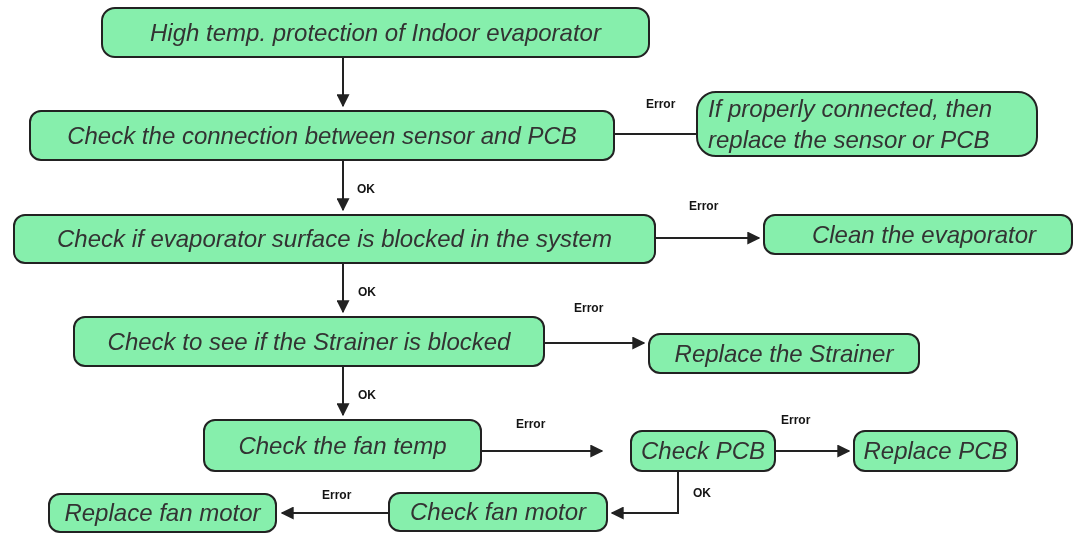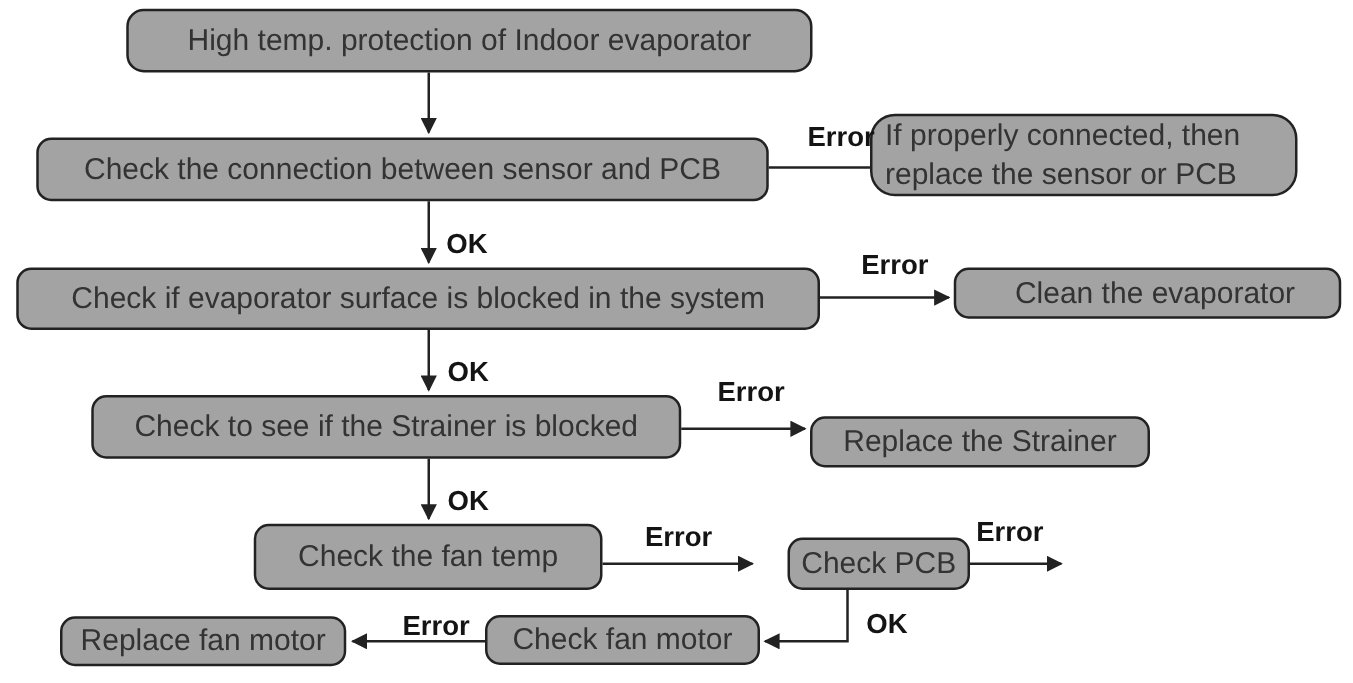--- a/index.html
+++ b/index.html
@@ -9,40 +9,41 @@
     background:#ffffff;
     font-family:"Liberation Sans", sans-serif;
     overflow:hidden;
   }
   .connectors{position:absolute;left:0;top:0;width:1082px;height:546px;}
   .node{
     position:absolute;
     box-sizing:border-box;
     border:2px solid #222222;
     border-radius:12px;
-    background:#a3a3a3;
+    background:#86efac;
     color:#333333;
     font-size:24px;
     display:flex;
     align-items:center;
     justify-content:center;
     white-space:nowrap;
     line-height:1.15;
+    font-style:italic;
   }
   .node.multiline{
     border-radius:20px;
     flex-direction:column;
     align-items:flex-start;
     justify-content:center;
     padding-left:10px;
     line-height:1.3;
   }
   .edge-label{
     position:absolute;
-    font-size:22px;
+    font-size:12px;
     font-weight:bold;
     color:#141414;
     white-space:nowrap;
   }
 </style>
 </head>
 <body>
 
 <div class="canvas">
 
@@ -81,20 +82,21 @@
   <div class="node" style="left:763px;top:214px;width:310px;height:41px;padding-left:12px;">Clean the evaporator</div>
 
   <div class="node" style="left:73px;top:316px;width:472px;height:51px;">Check to see if the Strainer is blocked</div>
 
   <div class="node" style="left:648px;top:317px;width:272px;height:41px;margin-top:16px;">Replace the Strainer</div>
 
   <div class="node" style="left:203px;top:419px;width:279px;height:53px;">Check the fan temp</div>
 
   <div class="node" style="left:606px;top:430px;width:146px;height:42px;margin-left:24px;">Check PCB</div>
 
+  <div class="node" style="left:853px;top:430px;width:165px;height:42px;">Replace PCB</div>
 
   <div class="node" style="left:388px;top:492px;width:220px;height:40px;">Check fan motor</div>
 
   <div class="node" style="left:48px;top:493px;width:229px;height:40px;">Replace fan motor</div>
 
   <span class="edge-label" style="left:646px;top:97px;">Error</span>
   <span class="edge-label" style="left:689px;top:199px;">Error</span>
   <span class="edge-label" style="left:574px;top:301px;">Error</span>
   <span class="edge-label" style="left:516px;top:417px;">Error</span>
   <span class="edge-label" style="left:781px;top:413px;">Error</span>

